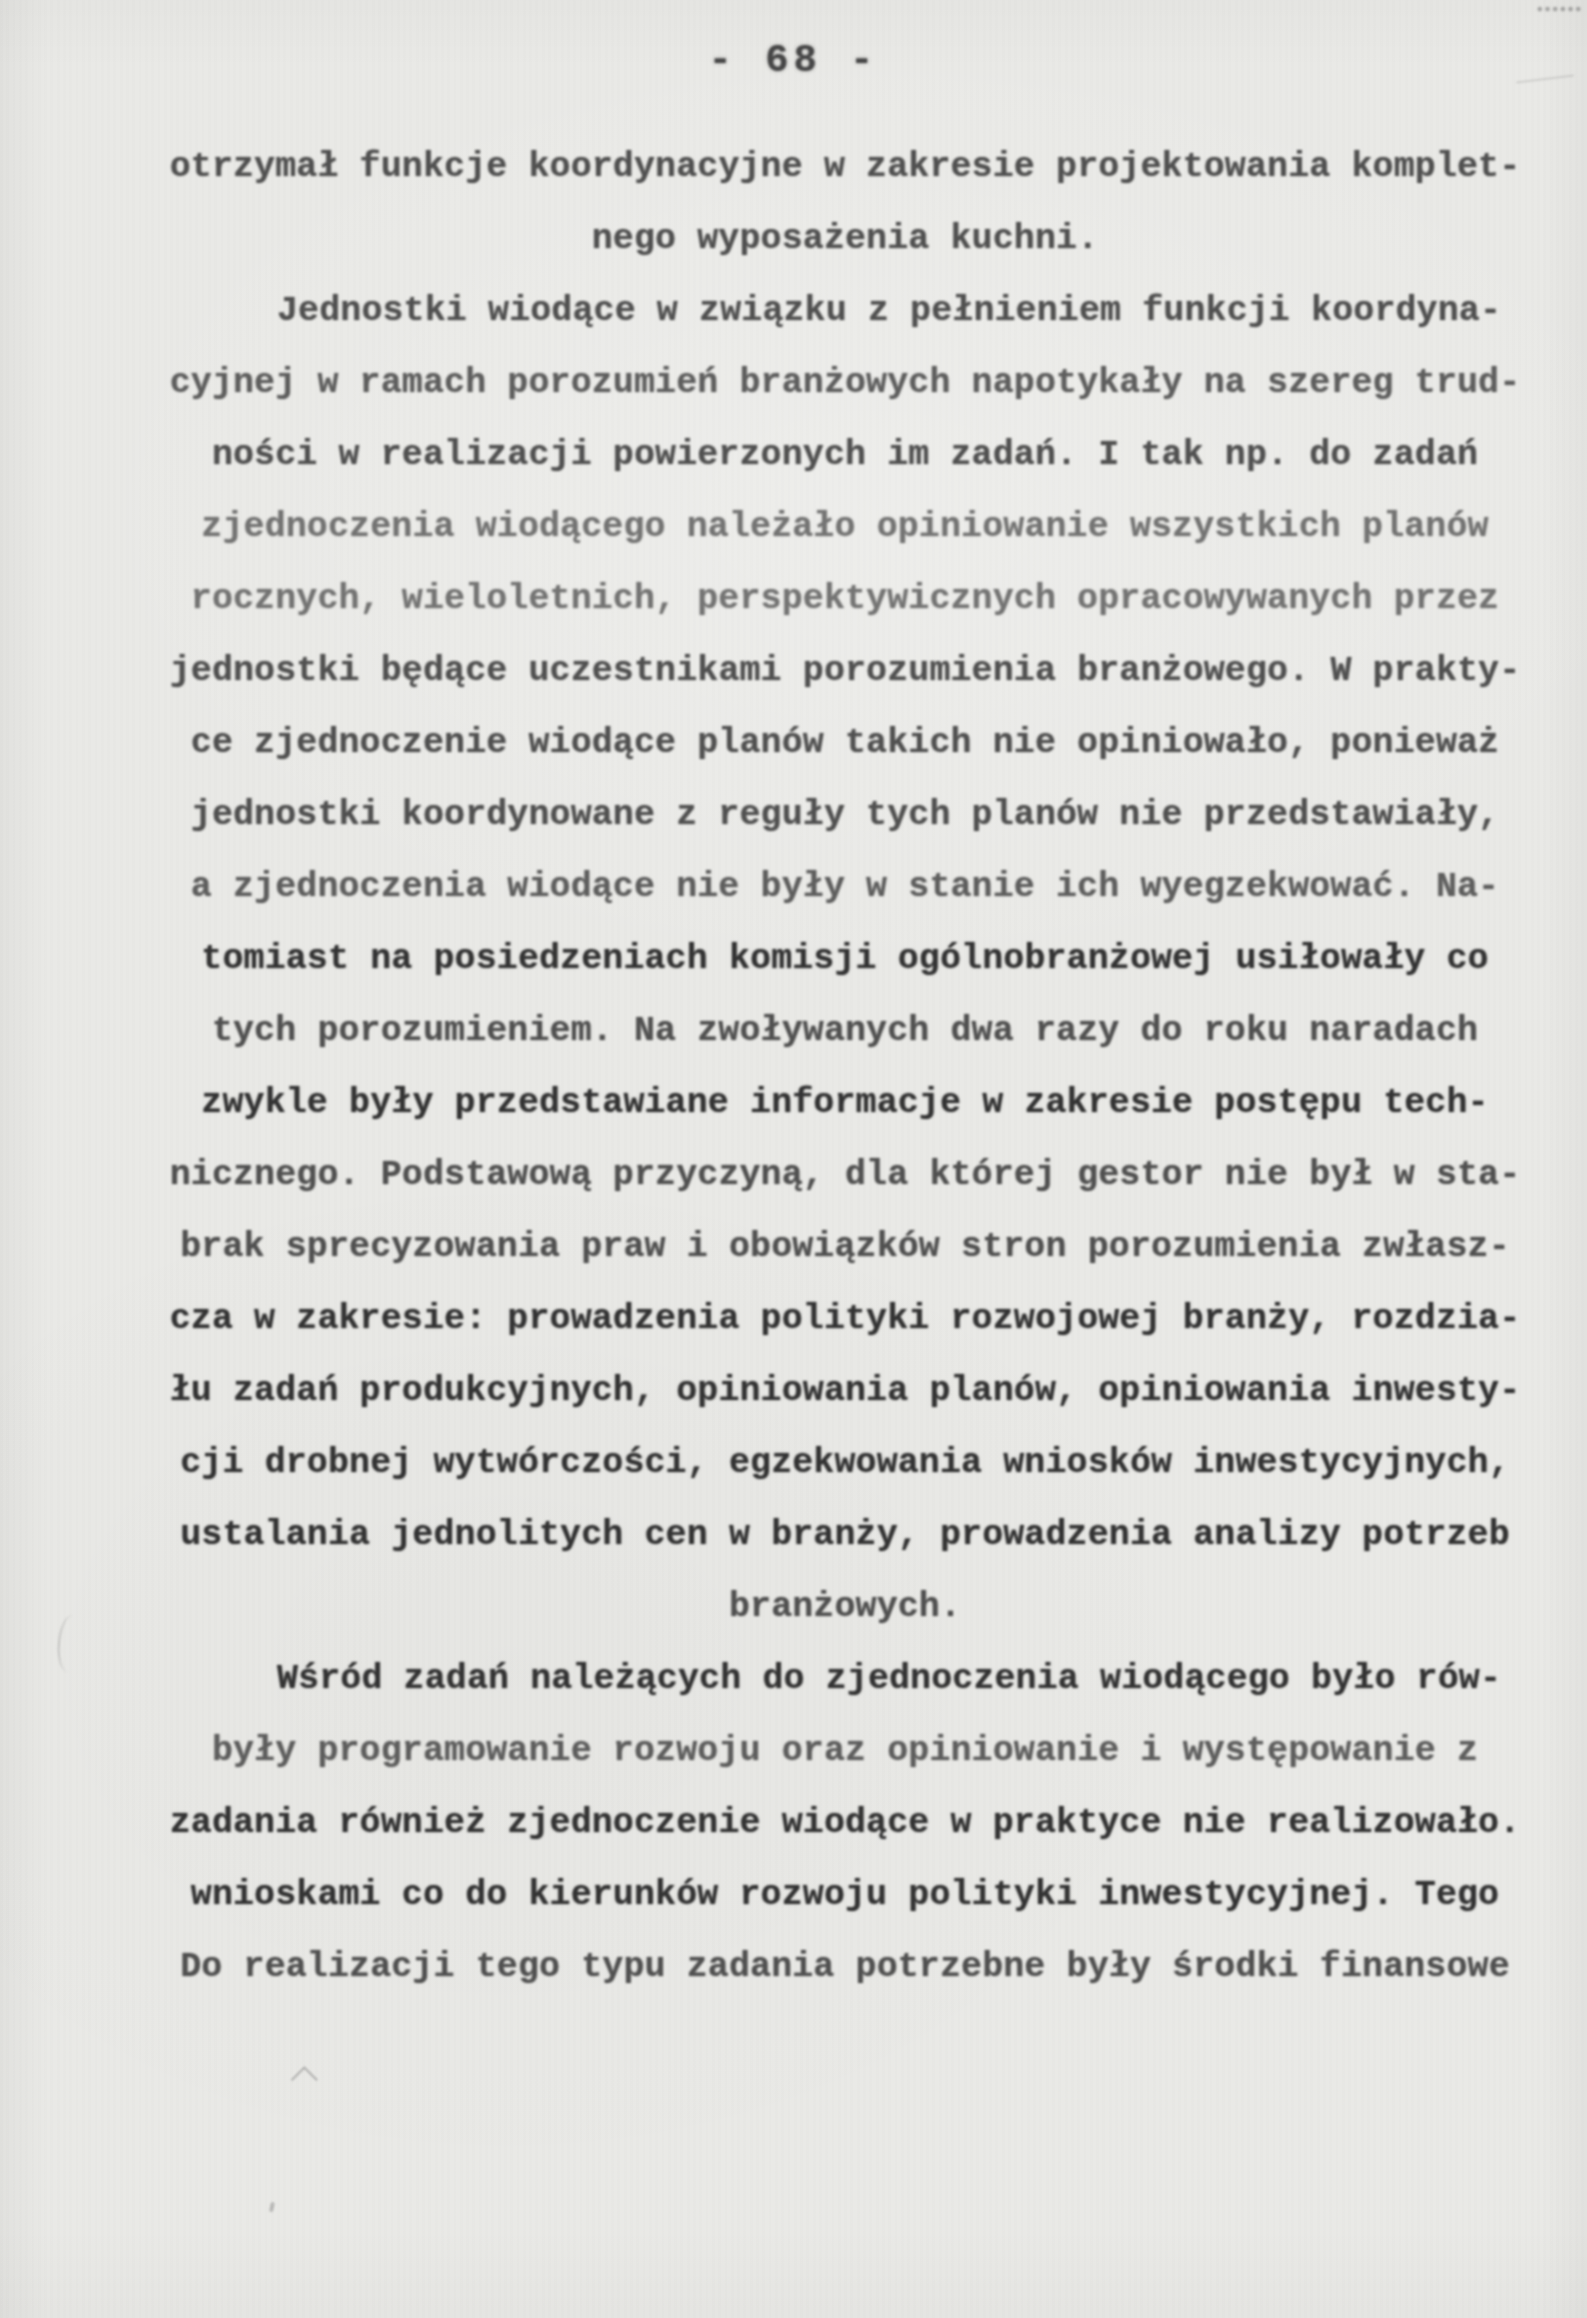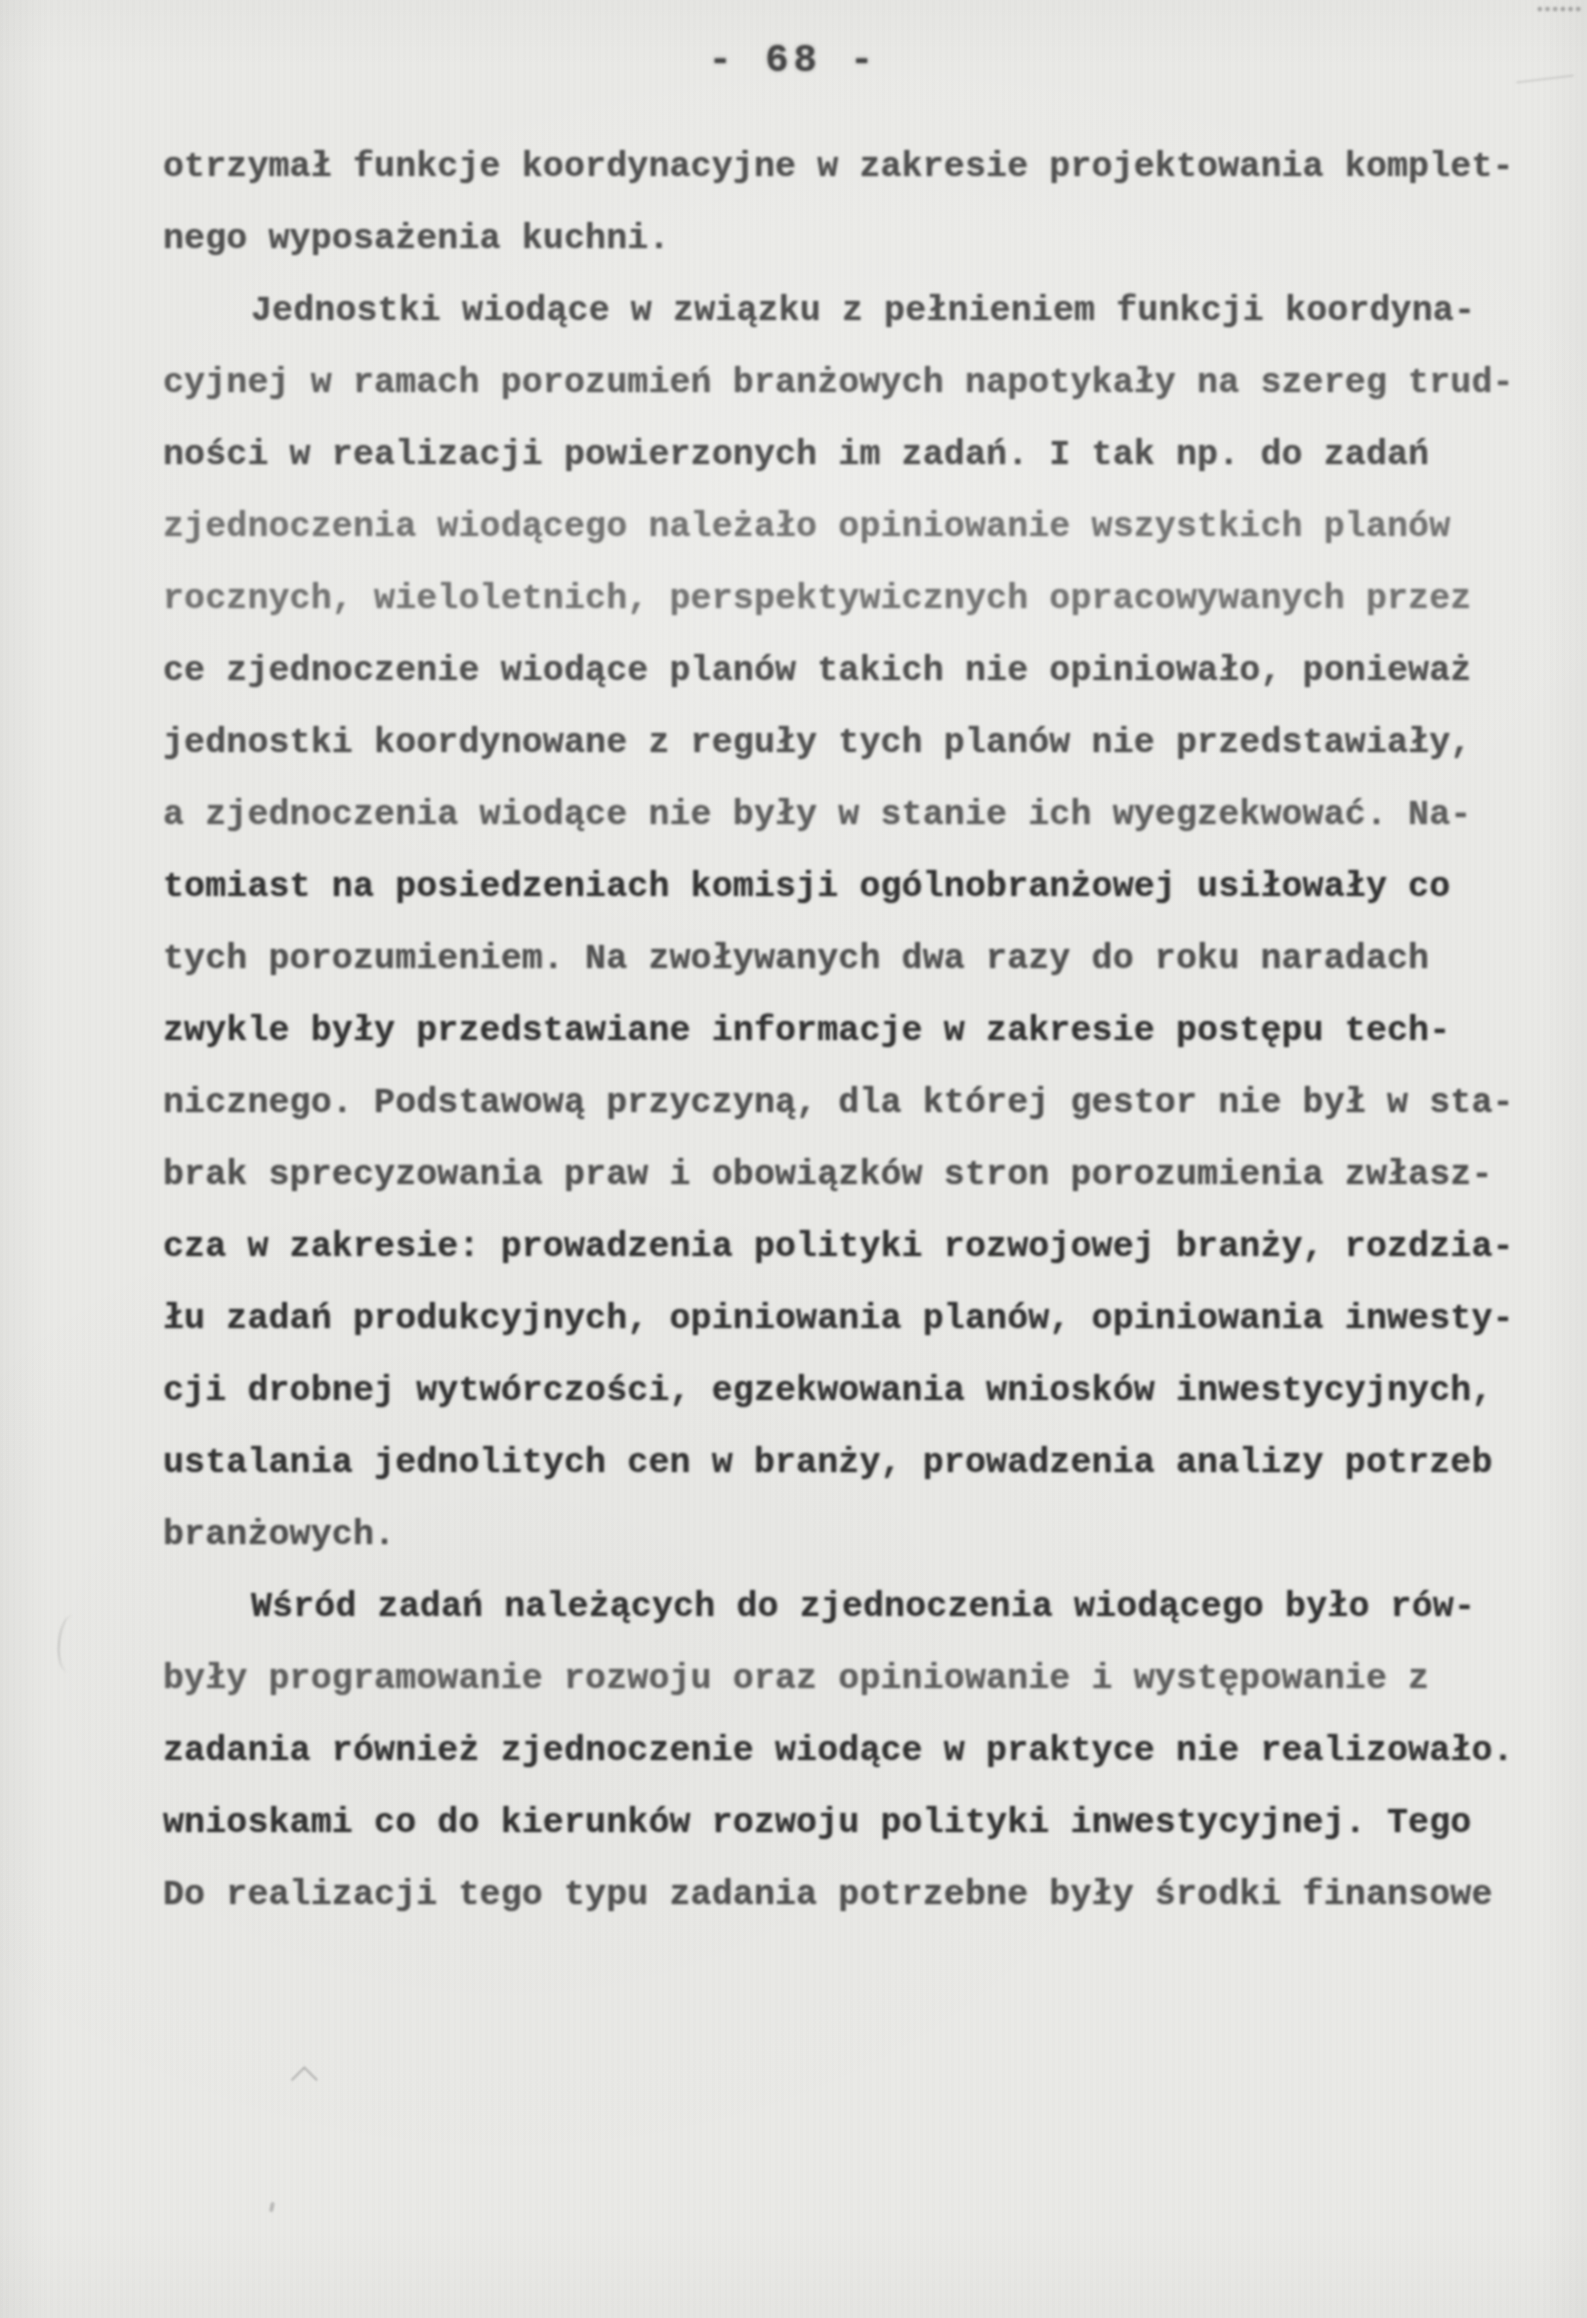--- a/index.html
+++ b/index.html
@@ -38,20 +38,21 @@
     height:72px;
     line-height:72px;
     white-space:nowrap;
     font-size:35px;
     font-weight:700;
     color:#3c3c3c;
     letter-spacing:0.1px;
     opacity:.88;
     filter:blur(0.8px);
     text-shadow:0 0 2.1px rgba(60,60,60,.5);
+    text-align:center;
   }
   .line.indent{padding-left:88px;}
   .line.t-light{opacity:.68;filter:blur(1px);}
   .line.t-soft{opacity:.80;filter:blur(0.9px);}
   .line.t-dark{opacity:1;color:#333;}
   
   .artifact{position:absolute;pointer-events:none;}
   .dots-top-right{
     top:4.2px;left:1537px;width:46px;height:9.7px;
     background:radial-gradient(circle at 2.8px 4.9px, rgba(90,90,90,.45) 0 1.7px, rgba(90,90,90,0) 2.8px);
@@ -100,20 +101,21 @@
   <div class="artifact speck-bottom"></div>
 
   <div class="text-block">
     <div class="line">otrzymał funkcje koordynacyjne w zakresie projektowania komplet-</div>
     <div class="line">nego wyposażenia kuchni.</div>
     <div class="line indent">Jednostki wiodące w związku z pełnieniem funkcji koordyna-</div>
     <div class="line t-soft">cyjnej w ramach porozumień branżowych napotykały na szereg trud-</div>
     <div class="line">ności w realizacji powierzonych im zadań. I tak np. do zadań</div>
     <div class="line t-light">zjednoczenia wiodącego należało opiniowanie wszystkich planów</div>
     <div class="line t-light">rocznych, wieloletnich, perspektywicznych opracowywanych przez</div>
+    <div class="line">jednostki będące uczestnikami porozumienia branżowego. W prakty-</div>
     <div class="line">ce zjednoczenie wiodące planów takich nie opiniowało, ponieważ</div>
     <div class="line">jednostki koordynowane z reguły tych planów nie przedstawiały,</div>
     <div class="line t-soft">a zjednoczenia wiodące nie były w stanie ich wyegzekwować. Na-</div>
     <div class="line t-dark">tomiast na posiedzeniach komisji ogólnobranżowej usiłowały co</div>
     <div class="line">tych porozumieniem. Na zwoływanych dwa razy do roku naradach</div>
     <div class="line t-dark">zwykle były przedstawiane informacje w zakresie postępu tech-</div>
     <div class="line">nicznego. Podstawową przyczyną, dla której gestor nie był w sta-</div>
     <div class="line">brak sprecyzowania praw i obowiązków stron porozumienia zwłasz-</div>
     <div class="line t-dark">cza w zakresie: prowadzenia polityki rozwojowej branży, rozdzia-</div>
     <div class="line t-dark">łu zadań produkcyjnych, opiniowania planów, opiniowania inwesty-</div>

